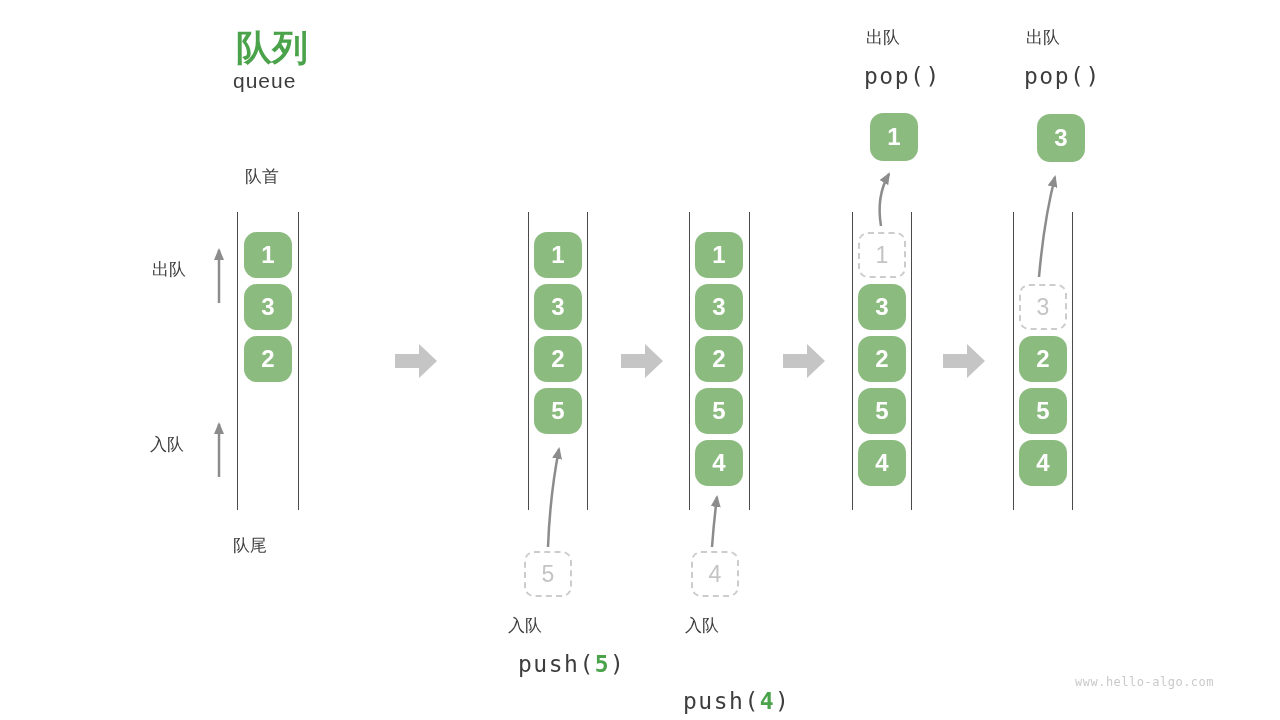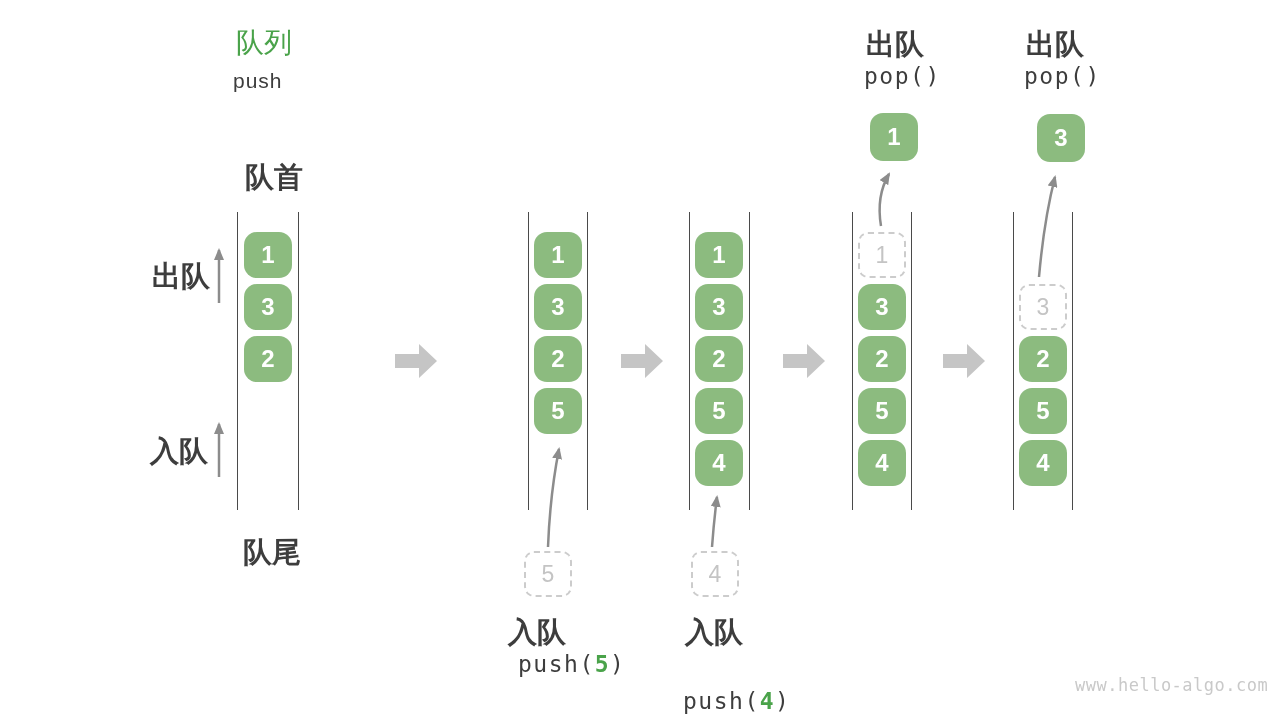--- a/index.html
+++ b/index.html
@@ -7,36 +7,36 @@
   .page {
     position: relative;
     width: 1280px;
     height: 720px;
     background: #ffffff;
     overflow: hidden;
     font-family: "Liberation Sans", sans-serif;
   }
   .title-zh {
     position: absolute;
-    font-size: 28px;
-    font-weight: normal;
+    font-size: 36px;
+    font-weight: bold;
     color: var(--accent-green, #4aa34a);
     line-height: 1.1;
   }
   .title-en {
     position: absolute;
     font-size: 21px;
     color: var(--text-dark, #3d3d3d);
     line-height: 1.1;
     letter-spacing: 1px;
   }
   .cn {
     position: absolute;
-    font-size: 29px;
-    font-weight: bold;
+    font-size: 17px;
+    font-weight: normal;
     color: var(--text-dark, #3d3d3d);
     line-height: 1.1;
   }
   .code {
     position: absolute;
     font-family: "DejaVu Sans Mono", monospace;
     font-size: 23px;
     color: var(--text-dark, #3d3d3d);
     line-height: 1.2;
     letter-spacing: 1.5px;
@@ -84,21 +84,21 @@
   .thin {
     stroke: var(--thin-arrow-gray, #8c8c8c);
     stroke-width: 2.5;
     fill: none;
   }
   .ah-fill { fill: var(--thin-arrow-gray, #8c8c8c); }
   .block-arrow { fill: var(--block-arrow-gray, #c5c5c5); }
   .watermark {
     position: absolute;
     font-family: "DejaVu Sans Mono", monospace;
-    font-size: 17px;
+    font-size: 12px;
     color: var(--watermark-gray, #c9c9c9);
     letter-spacing: 0.5px;
   }
 </style>
 </head>
 <body>
 
 <div class="page">
 
   <svg class="overlay" viewBox="0 0 1280 720">
@@ -113,24 +113,24 @@
     <path class="thin" d="M712,547 Q714,520 717,497" marker-end="url(#ah)"></path>
     <path class="thin" d="M881,226 Q876,196 889,174" marker-end="url(#ah)"></path>
     <path class="thin" d="M1039,277 Q1044,220 1055,177" marker-end="url(#ah)"></path>
     <polygon class="block-arrow" transform="translate(395,344)" points="0,10 24,10 24,0 42,17 24,34 24,24 0,24"></polygon>
     <polygon class="block-arrow" transform="translate(621,344)" points="0,10 24,10 24,0 42,17 24,34 24,24 0,24"></polygon>
     <polygon class="block-arrow" transform="translate(783,344)" points="0,10 24,10 24,0 42,17 24,34 24,24 0,24"></polygon>
     <polygon class="block-arrow" transform="translate(943,344)" points="0,10 24,10 24,0 42,17 24,34 24,24 0,24"></polygon>
   </svg>
 
   <div class="title-zh" style="left:236px;top:28px">队列</div>
-  <div class="title-en" style="left:233px;top:69px">push</div>
+  <div class="title-en" style="left:233px;top:69px">queue</div>
 
-  <div class="cn" style="left:245px;top:162px">队首</div>
-  <div class="cn" style="left:243px;top:537px">队尾</div>
+  <div class="cn" style="left:245px;top:168px">队首</div>
+  <div class="cn" style="left:233px;top:537px">队尾</div>
   <div class="cn" style="left:152px;top:261px">出队</div>
   <div class="cn" style="left:150px;top:436px">入队</div>
 
   <div class="container" style="left:237px;width:62px"></div>
   <div class="container" style="left:528px;width:60px"></div>
   <div class="container" style="left:689px;width:61px"></div>
   <div class="container" style="left:852px;width:60px"></div>
   <div class="container" style="left:1013px;width:60px"></div>
 
   <div class="box" style="left:244px;top:232px">1</div>

